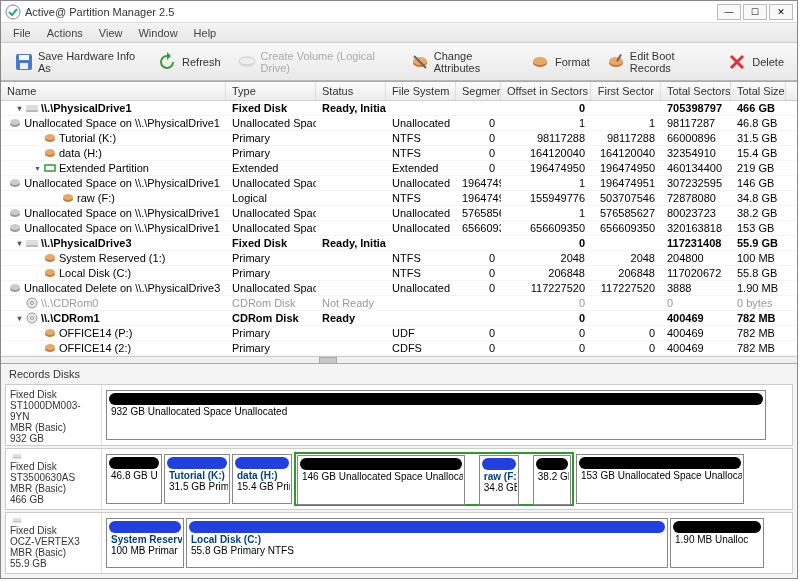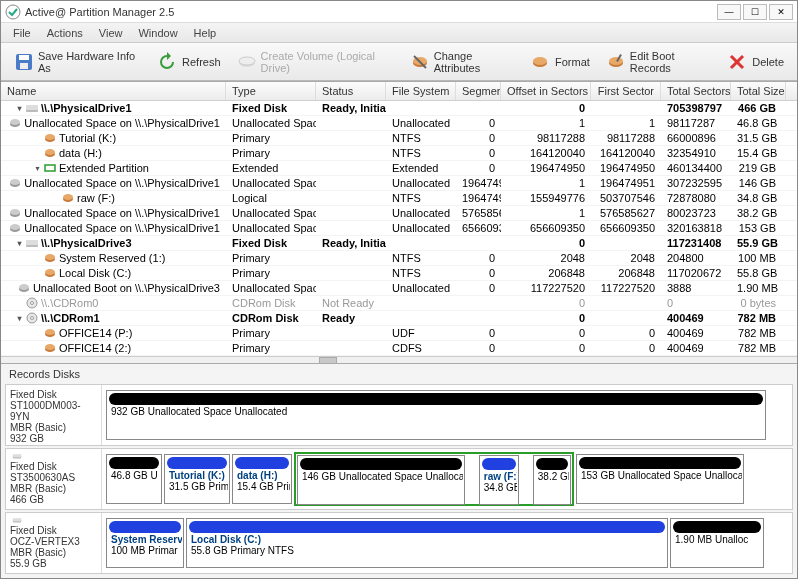--- a/index.html
+++ b/index.html
@@ -23,21 +23,21 @@
 .row { display: flex; border-bottom: 1px solid #f4f4f4; height: 15px; align-items: center; }
 .cell { padding: 0 6px; font-size: 11px; white-space: nowrap; overflow: hidden; }
 .c-name { width: 225px; display: flex; align-items: center; }
 .c-type { width: 90px; }
 .c-status { width: 70px; }
 .c-fs { width: 70px; }
 .c-seg { width: 45px; text-align: right; }
 .c-off { width: 90px; text-align: right; }
 .c-first { width: 70px; text-align: right; }
 .c-tot { width: 70px; }
-.c-size { width: 55px; text-align: right; padding-right: 10px; }
+.c-size { width: 55px; padding-right: 10px; }
 .indent { display: inline-block; }
 .tree-expand { width: 9px; height: 9px; display: inline-flex; align-items: center; justify-content: center; font-size: 8px; color: #555; margin-right: 2px; }
 .row-icon { width: 12px; height: 12px; margin-right: 3px; display: inline-flex; align-items: center; justify-content: center; }
 .row.bold .cell { font-weight: bold; }
 .row.dim .cell { color: #999; }
 .scrollbar-stub { height: 11px; background: #f0f0f0; border-top: 1px solid #ccc; position: relative; }
 .scrollbar-thumb { position: absolute; left: 40%; width: 18px; height: 9px; background: #c8c8c8; border: 1px solid #aaa; top: 0; }
 
 .physical { border-top: 1px solid #aaa; background: #f4f4f4; padding: 2px; flex-shrink:0; }
 .physical-title { font-size: 11px; padding: 2px 6px; color: #333; }
@@ -414,21 +414,21 @@
         <div class="row">
           <div class="cell c-name">
             <span class="indent" style="width:26px"></span>
             <span class="tree-expand"></span>
             <span class="row-icon">
               <svg width="12" height="10" viewBox="0 0 12 10">
                 <ellipse cx="6" cy="6" rx="5" ry="3" fill="#999"></ellipse>
                 <ellipse cx="6" cy="4" rx="5" ry="3" fill="#ccc"></ellipse>
               </svg>
             </span>
-            <span>Unallocated Boot on \\.\PhysicalDrive3</span>
+            <span>Unallocated Delete on \\.\PhysicalDrive3</span>
           </div>
           <div class="cell c-type">Unallocated Space</div>
           <div class="cell c-status"></div>
           <div class="cell c-fs">Unallocated</div>
           <div class="cell c-seg">0</div>
           <div class="cell c-off">117227520</div>
           <div class="cell c-first">117227520</div>
           <div class="cell c-tot">3888</div>
           <div class="cell c-size">1.90 MB</div>
         </div>

